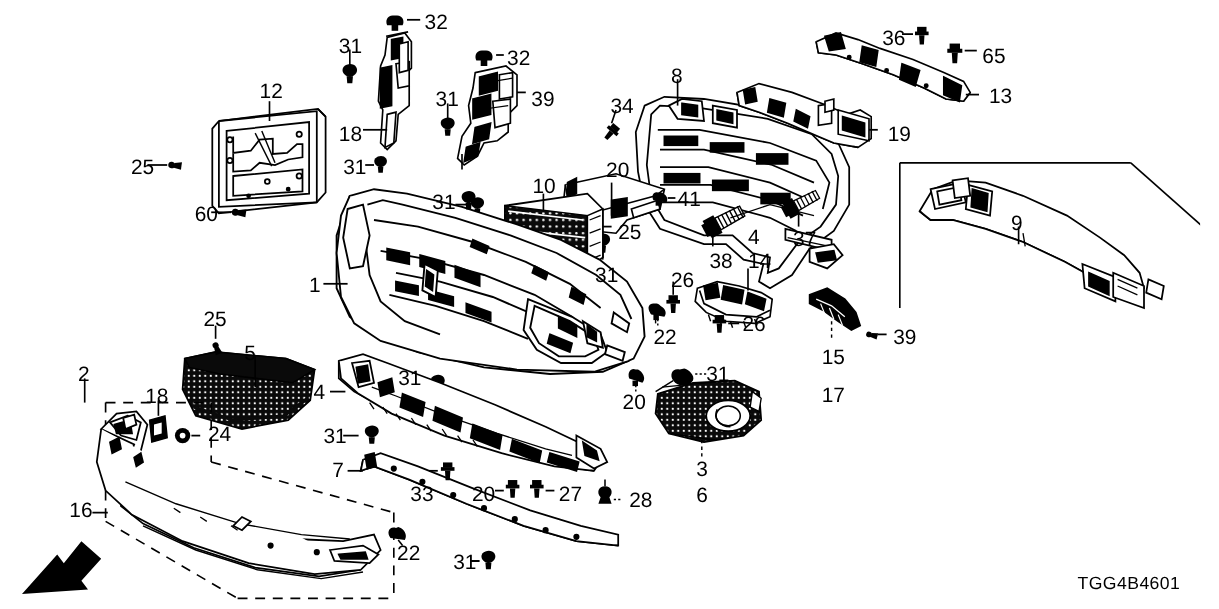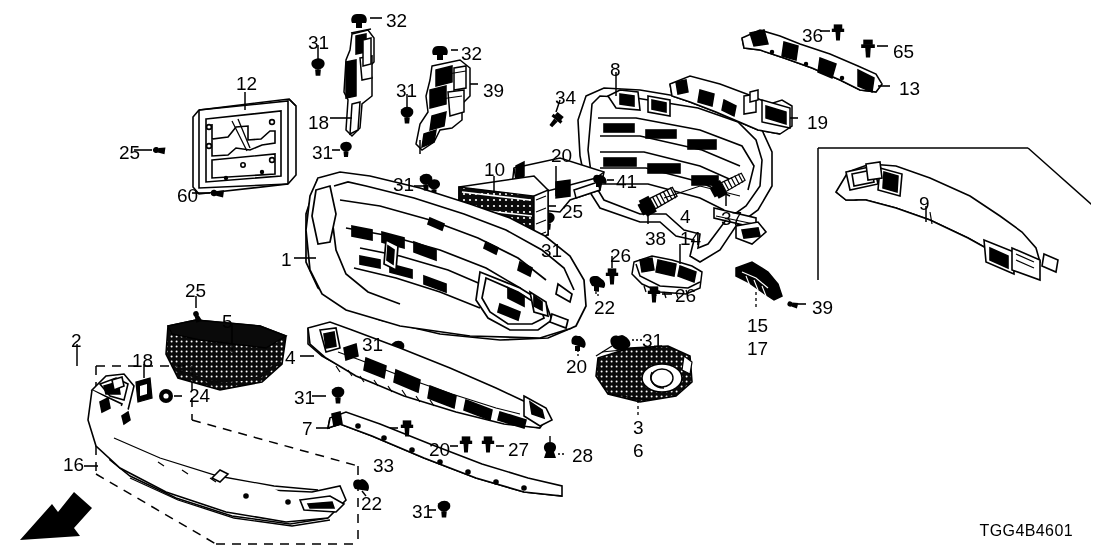--- a/index.html
+++ b/index.html
@@ -559,34 +559,34 @@
     <div class="lbl" style="left:680px;top:229px">14</div>
     <div class="lbl" style="left:721px;top:209px">37</div>
     <div class="lbl" style="left:541px;top:241px">31</div>
     <div class="lbl" style="left:610px;top:246px">26</div>
     <div class="lbl" style="left:281px;top:250px">1</div>
     <div class="lbl" style="left:594px;top:298px">22</div>
     <div class="lbl" style="left:675px;top:286px">26</div>
     <div class="lbl" style="left:185px;top:281px">25</div>
     <div class="lbl" style="left:812px;top:298px">39</div>
     <div class="lbl" style="left:747px;top:316px">15</div>
-    <div class="lbl" style="left:747px;top:339px">17</div>
+    <div class="lbl" style="left:747px;top:350px">17</div>
     <div class="lbl" style="left:222px;top:312px">5</div>
     <div class="lbl" style="left:71px;top:331px">2</div>
     <div class="lbl" style="left:362px;top:335px">31</div>
     <div class="lbl" style="left:642px;top:331px">31</div>
     <div class="lbl" style="left:132px;top:351px">18</div>
     <div class="lbl" style="left:285px;top:348px">4</div>
     <div class="lbl" style="left:566px;top:357px">20</div>
     <div class="lbl" style="left:294px;top:388px">31</div>
     <div class="lbl" style="left:189px;top:386px">24</div>
     <div class="lbl" style="left:302px;top:419px">7</div>
     <div class="lbl" style="left:633px;top:418px">3</div>
     <div class="lbl" style="left:633px;top:441px">6</div>
-    <div class="lbl" style="left:373px;top:456px">33</div>
+    <div class="lbl" style="left:373px;top:440px">33</div>
     <div class="lbl" style="left:429px;top:440px">20</div>
     <div class="lbl" style="left:508px;top:440px">27</div>
     <div class="lbl" style="left:572px;top:446px">28</div>
     <div class="lbl" style="left:63px;top:455px">16</div>
     <div class="lbl" style="left:361px;top:494px">22</div>
     <div class="lbl" style="left:412px;top:502px">31</div>
   </div>
 
   <div id="partno">TGG4B4601</div>
 

